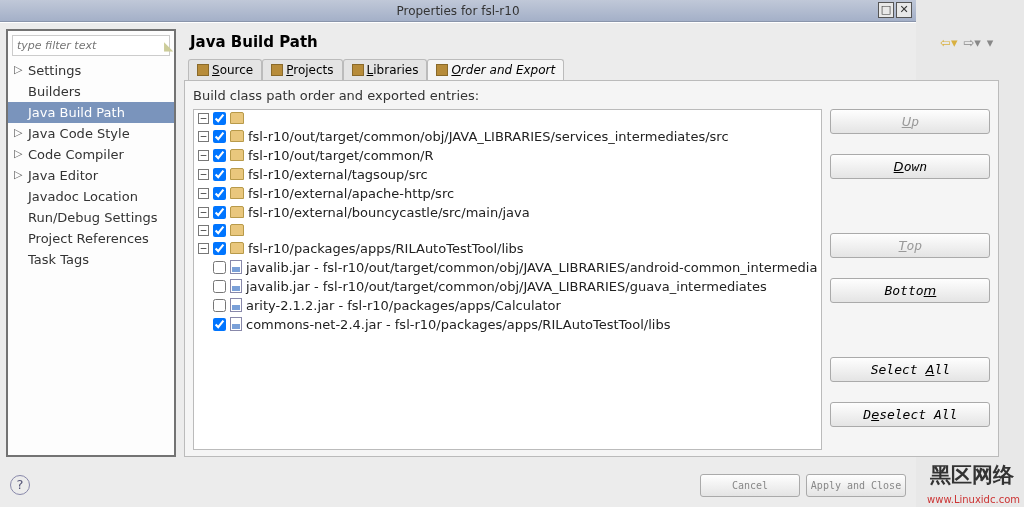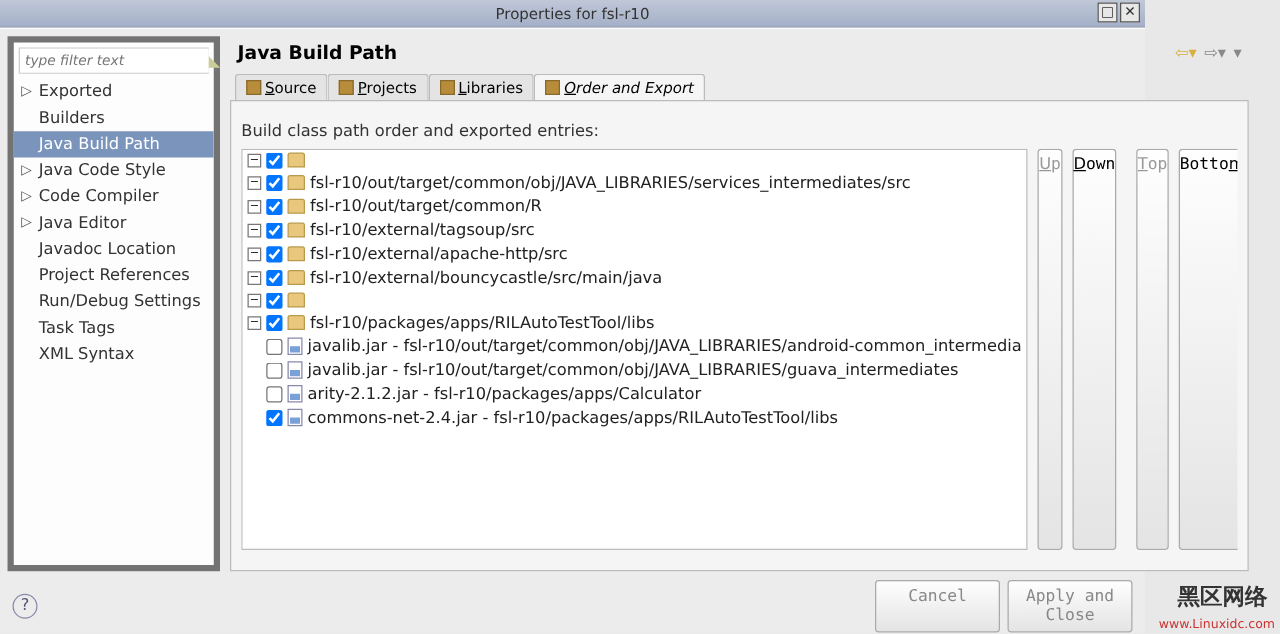--- a/index.html
+++ b/index.html
@@ -2,56 +2,56 @@
 <html><head>
 <meta charset="utf-8">
 <style>
   * { box-sizing: border-box; font-family: "DejaVu Sans", sans-serif; }
   body { margin: 0; background: #e8e8e8; width: 1024px; height: 507px; overflow: hidden; font-size: 12px; }
   .window { width: 916px; height: 507px; display: flex; flex-direction: column; }
   .titlebar { height: 22px; background: linear-gradient(#c0c8d8,#a4b0c8); display: flex; align-items: center; justify-content: center; position: relative; color: #333; font-size: 12px; border-bottom: 1px solid #8a95ab; }
   .titlebar .controls { position: absolute; right: 4px; top: 2px; display: flex; gap: 2px; }
   .tb-btn { width: 16px; height: 16px; border: 1px solid #555; background: #e8e8e8; font-size: 11px; line-height: 14px; text-align: center; cursor: pointer; }
   .body { flex: 1; display: flex; background: #ececec; border-top: 1px solid #fff; }
-  .sidebar { width: 170px; background: #fdfdfd; border: 5px solid #737373; margin: 6px; display: flex; flex-direction: column; }
+  .sidebar { width: 170px; background: #fdfdfd; border: 2px solid #737373; margin: 6px; display: flex; flex-direction: column; }
   .filter { margin: 4px; border: 1px solid #ccc; background: #fff; display: flex; align-items: center; }
   .filter input { flex: 1; border: none; outline: none; font-size: 11px; padding: 3px 4px; color: #999; font-style: italic; }
   .filter .clear { width: 18px; text-align: center; color: #cc9; }
   .tree { flex: 1; overflow: auto; }
   .tree-item { padding: 3px 6px 3px 20px; font-family: monospace; font-size: 13px; color: #333; cursor: pointer; position: relative; white-space: nowrap; }
   .tree-item.sel { background: #7a94bc; color: #fff; }
   .tree-item .arrow { position: absolute; left: 6px; top: 3px; font-size: 11px; color: #555; }
   .main { flex: 1; margin: 6px 6px 6px 0; display: flex; flex-direction: column; }
   .header { display: flex; align-items: center; padding: 4px 8px 8px 8px; }
   .header h2 { margin: 0; font-size: 15px; font-weight: bold; flex: 1; }
   .header .nav { display: flex; gap: 6px; color: #888; font-size: 13px; align-items: center; }
   .tabs { display: flex; gap: 0; padding-left: 6px; }
   .tab { border: 1px solid #bbb; border-bottom: none; background: #e4e4e4; padding: 3px 8px; font-family: monospace; font-size: 12px; border-radius: 3px 3px 0 0; cursor: pointer; display: inline-flex; align-items: center; gap: 3px; }
   .tab.active { background: #f5f5f5; font-style: italic; }
   .tab .tico { width: 12px; height: 12px; background: #b78c3a; border: 1px solid #8a6a2a; display:inline-block; }
-  .content { flex: 1; border: 1px solid #bbb; background: #f5f5f5; padding: 16px 8px; display: flex; flex-direction: column; font-family: monospace; margin: 0 2px; }
+  .content { flex: 1; border: 1px solid #bbb; background: #f5f5f5; padding: 6px 8px; display: flex; flex-direction: column; font-family: monospace; margin: 0 2px; }
   .desc { color: #333; font-size: 13px; line-height: 1.35; }
   .listwrap { flex: 1; display: flex; gap: 8px; margin-top: 4px; overflow: hidden; }
   .list { flex: 1; background: #fff; border: 1px solid #bbb; overflow: auto; }
   .row { display: flex; align-items: center; gap: 4px; padding: 2px 4px; font-size: 13px; white-space: nowrap; color: #222; }
   .expander { width: 11px; height: 11px; border: 1px solid #777; background: #fff; font-size: 9px; line-height: 9px; text-align: center; flex-shrink: 0; }
   .chk { width: 13px; height: 13px; margin: 0; flex-shrink: 0; }
   .ico-folder { width: 14px; height: 12px; background: #e9c77d; border: 1px solid #b89a4a; border-radius: 2px 2px 0 0; flex-shrink: 0; }
   .ico-jar { width: 12px; height: 14px; background: #fff; border: 1px solid #88a; position: relative; flex-shrink: 0; }
   .ico-jar::after { content:""; position:absolute; bottom:1px; left:1px; right:1px; height:5px; background:#7aa0d8; }
-  .btncol { width: 160px; display: flex; flex-direction: row; gap: 8px; }
+  .btncol { width: 160px; display: flex; flex-direction: column; gap: 20px; font-style: italic; }
   .btn { border: 1px solid #aaa; background: linear-gradient(#fefefe,#e4e4e4); padding: 4px 0; text-align: center; font-family: monospace; font-size: 13px; border-radius: 3px; cursor: pointer; }
   .btn.disabled { color: #999; }
   .spacer { height: 14px; }
   .footer { height: 44px; display: flex; align-items: center; padding: 0 10px; background: #ececec; }
   .help { width: 20px; height: 20px; border: 1px solid #88a; border-radius: 10px; color: #557; font-size: 13px; line-height: 18px; text-align: center; cursor: pointer; }
   .footer .fbtns { margin-left: auto; display: flex; gap: 6px; }
-  .fbtn { width: 100px; border: 1px solid #aaa; background: linear-gradient(#fefefe,#e4e4e4); padding: 5px 0; text-align: center; font-family: monospace; font-size: 13px; border-radius: 3px; cursor: pointer; color:#888;}
+  .fbtn { width: 100px; border: 1px solid #aaa; background: linear-gradient(#fefefe,#e4e4e4); padding: 5px 0; text-align: center; font-family: monospace; font-size: 10px; border-radius: 3px; cursor: pointer; color:#888;}
   .watermark { position: absolute; right: 4px; bottom: 2px; font-size: 10px; color: #c33; }
-  .watermark-logo { position:absolute; right:10px; bottom:18px; font-size:18px; font-weight:bold; color:#333; }
+  .watermark-logo { position:absolute; right:10px; bottom:18px; font-size:21px; font-weight:bold; color:#333; }
   u { text-decoration: underline; }
 </style>
 </head>
 <body>
 
 <div class="window">
   <div class="titlebar">
     <span>Properties for fsl-r10</span>
     <div class="controls">
       <div class="tb-btn">□</div>
@@ -59,31 +59,30 @@
     </div>
   </div>
 
   <div class="body">
     <div class="sidebar">
       <div class="filter">
         <input placeholder="type filter text" style="">
         <span class="clear">◣</span>
       </div>
       <div class="tree" id="tree">
-          <div class="tree-item"><span class="arrow">▷</span><span>Exported</span></div>
+          <div class="tree-item"><span class="arrow">▷</span><span>Settings</span></div>
           <div class="tree-item"><span>Builders</span></div>
           <div class="tree-item sel"><span>Java Build Path</span></div>
           <div class="tree-item"><span class="arrow">▷</span><span>Java Code Style</span></div>
           <div class="tree-item"><span class="arrow">▷</span><span>Code Compiler</span></div>
           <div class="tree-item"><span class="arrow">▷</span><span>Java Editor</span></div>
           <div class="tree-item"><span>Javadoc Location</span></div>
+          <div class="tree-item"><span>Run/Debug Settings</span></div>
           <div class="tree-item"><span>Project References</span></div>
-          <div class="tree-item"><span>Run/Debug Settings</span></div>
           <div class="tree-item"><span>Task Tags</span></div>
-          <div class="tree-item"><span>XML Syntax</span></div>
         </div>
     </div>
 
     <div class="main">
       <div class="header">
         <h2>Java Build Path</h2>
         <div class="nav">
           <span style="color:#d8b040">⇦▾</span>
           <span>⇨▾</span>
           <span>▾</span>

